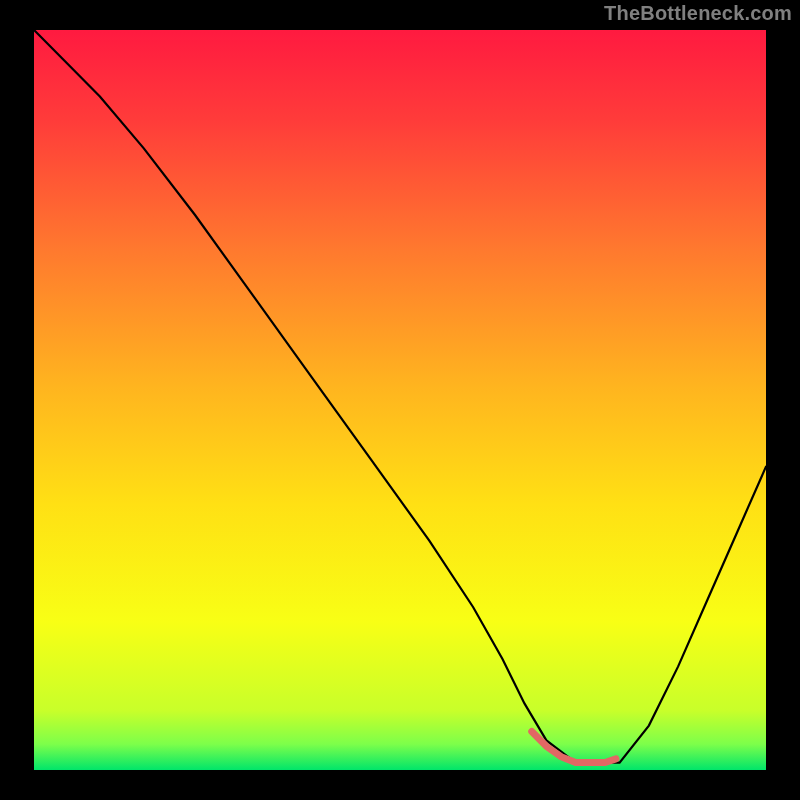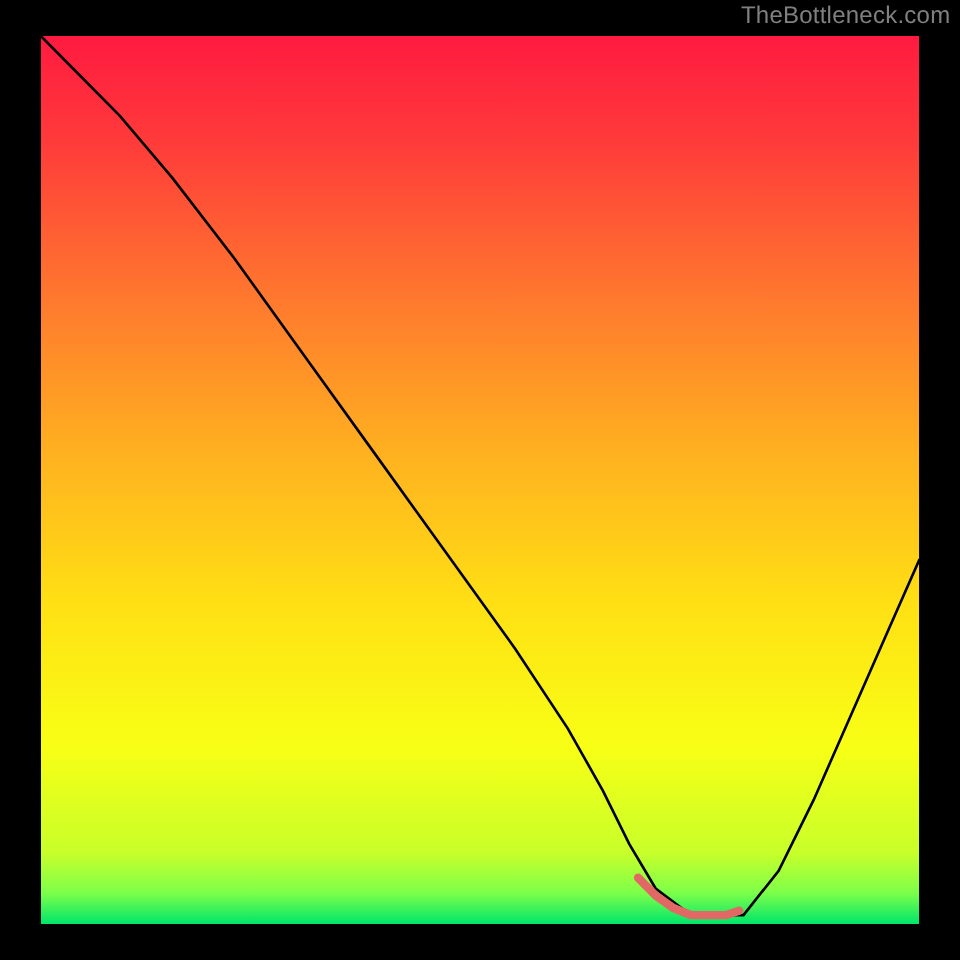--- a/index.html
+++ b/index.html
@@ -16,21 +16,21 @@
     width: 800px;
     height: 800px;
     background: #000;
   }
   .watermark {
     position: absolute;
     top: 2px;
     right: 8px;
     color: #808080;
     font-size: 20px;
-    font-weight: 400;
+    font-weight: 700;
     letter-spacing: 0.2px;
     z-index: 10;
   }
   .plot-area {
     position: absolute;
     left: 34px;
     top: 30px;
     width: 732px;
     height: 740px;
   }

